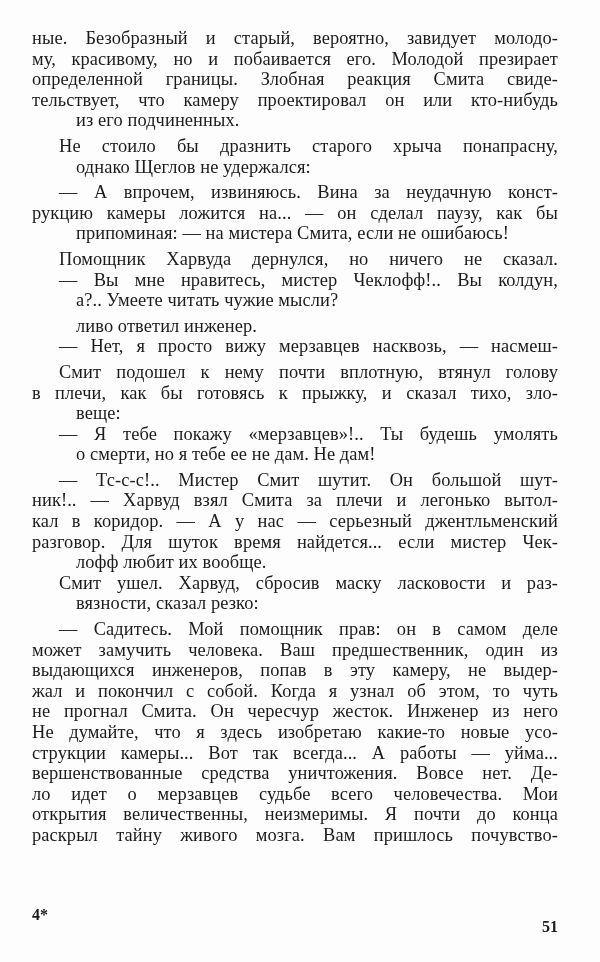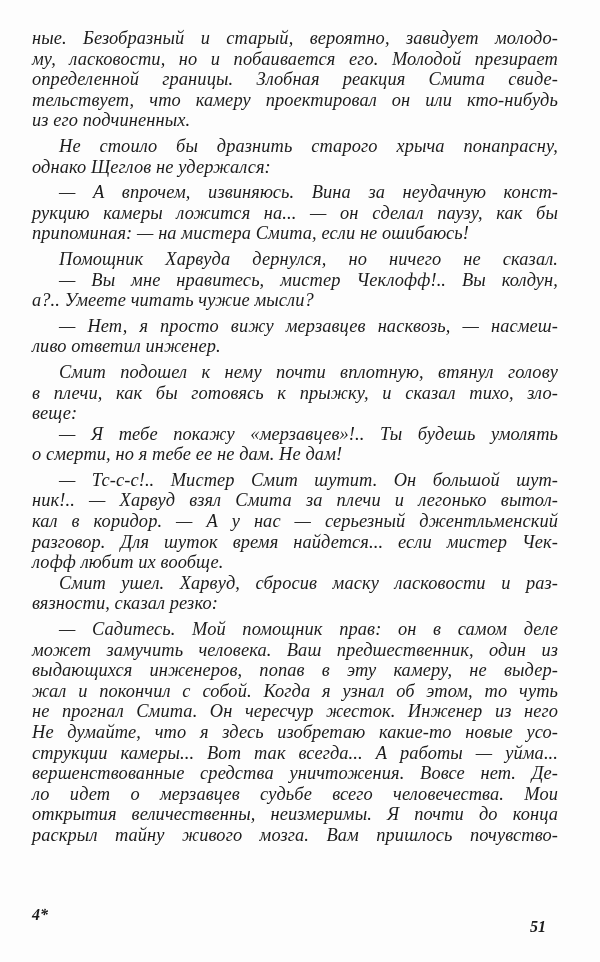--- a/index.html
+++ b/index.html
@@ -2,49 +2,48 @@
 <html><head>
 <meta charset="utf-8">
 <style>
   html, body { margin: 0; padding: 0; background: #ffffff; }
   body { width: 600px; height: 962px; overflow: hidden; position: relative; }
   .page {
     position: absolute; left: 0; top: 0; width: 600px; height: 962px;
     background: #fdfdfd;
     font-family: "Liberation Serif", "DejaVu Serif", serif;
     color: #1c1c1c;
-    font-style: italic;
   }
   .text {
     position: absolute; left: 32px; top: 28px; width: 526px;
   }
   .line {
     height: 20.6px; line-height: 20.6px;
     font-size: 18.4px;
     white-space: nowrap;
     text-align: justify; text-align-last: justify;
     letter-spacing: 0.1px;
   }
-  .line.last { text-align-last: left; }
+  .line.last { text-align-last: left; margin-left: 44px; }
   .line.indent { padding-left: 27px; }
   .gap { height: 5px; }
   .footer { position: absolute; top: 906px; left: 32px; width: 526px; height: 22px;
     font-size: 16px; font-weight: bold; }
   .sig { position: absolute; left: 0; top: 0; }
-  .pnum { position: absolute; right: 12px; top: 12px; }
+  .pnum { position: absolute; right: 0; top: 12px; }
 </style>
 </head>
 <body>
 
 <div class="page">
   <div class="text">
 
     <div>
       <div class="line">ные. Безобразный и старый, вероятно, завидует молодо-</div>
-      <div class="line">му, ласковости, но и побаивается его. Молодой презирает</div>
+      <div class="line">му, красивому, но и побаивается его. Молодой презирает</div>
       <div class="line">определенной границы. Злобная реакция Смита свиде-</div>
       <div class="line">тельствует, что камеру проектировал он или кто-нибудь</div>
       <div class="line last">из его подчиненных.</div>
     </div>
     <div class="gap"></div>
 
     <div>
       <div class="line indent">Не стоило бы дразнить старого хрыча понапрасну,</div>
       <div class="line last">однако Щеглов не удержался:</div>
     </div>
@@ -61,22 +60,22 @@
       <div class="line indent">Помощник Харвуда дернулся, но ничего не сказал.</div>
     </div>
 
     <div>
       <div class="line indent">— Вы мне нравитесь, мистер Чеклофф!.. Вы колдун,</div>
       <div class="line last">а?.. Умеете читать чужие мысли?</div>
     </div>
     <div class="gap"></div>
 
     <div>
+      <div class="line last">ливо ответил инженер.</div>
       <div class="line indent">— Нет, я просто вижу мерзавцев насквозь, — насмеш-</div>
-      <div class="line last">ливо ответил инженер.</div>
     </div>
     <div class="gap"></div>
 
     <div>
       <div class="line indent">Смит подошел к нему почти вплотную, втянул голову</div>
       <div class="line">в плечи, как бы готовясь к прыжку, и сказал тихо, зло-</div>
       <div class="line last">веще:</div>
     </div>
 
     <div>

